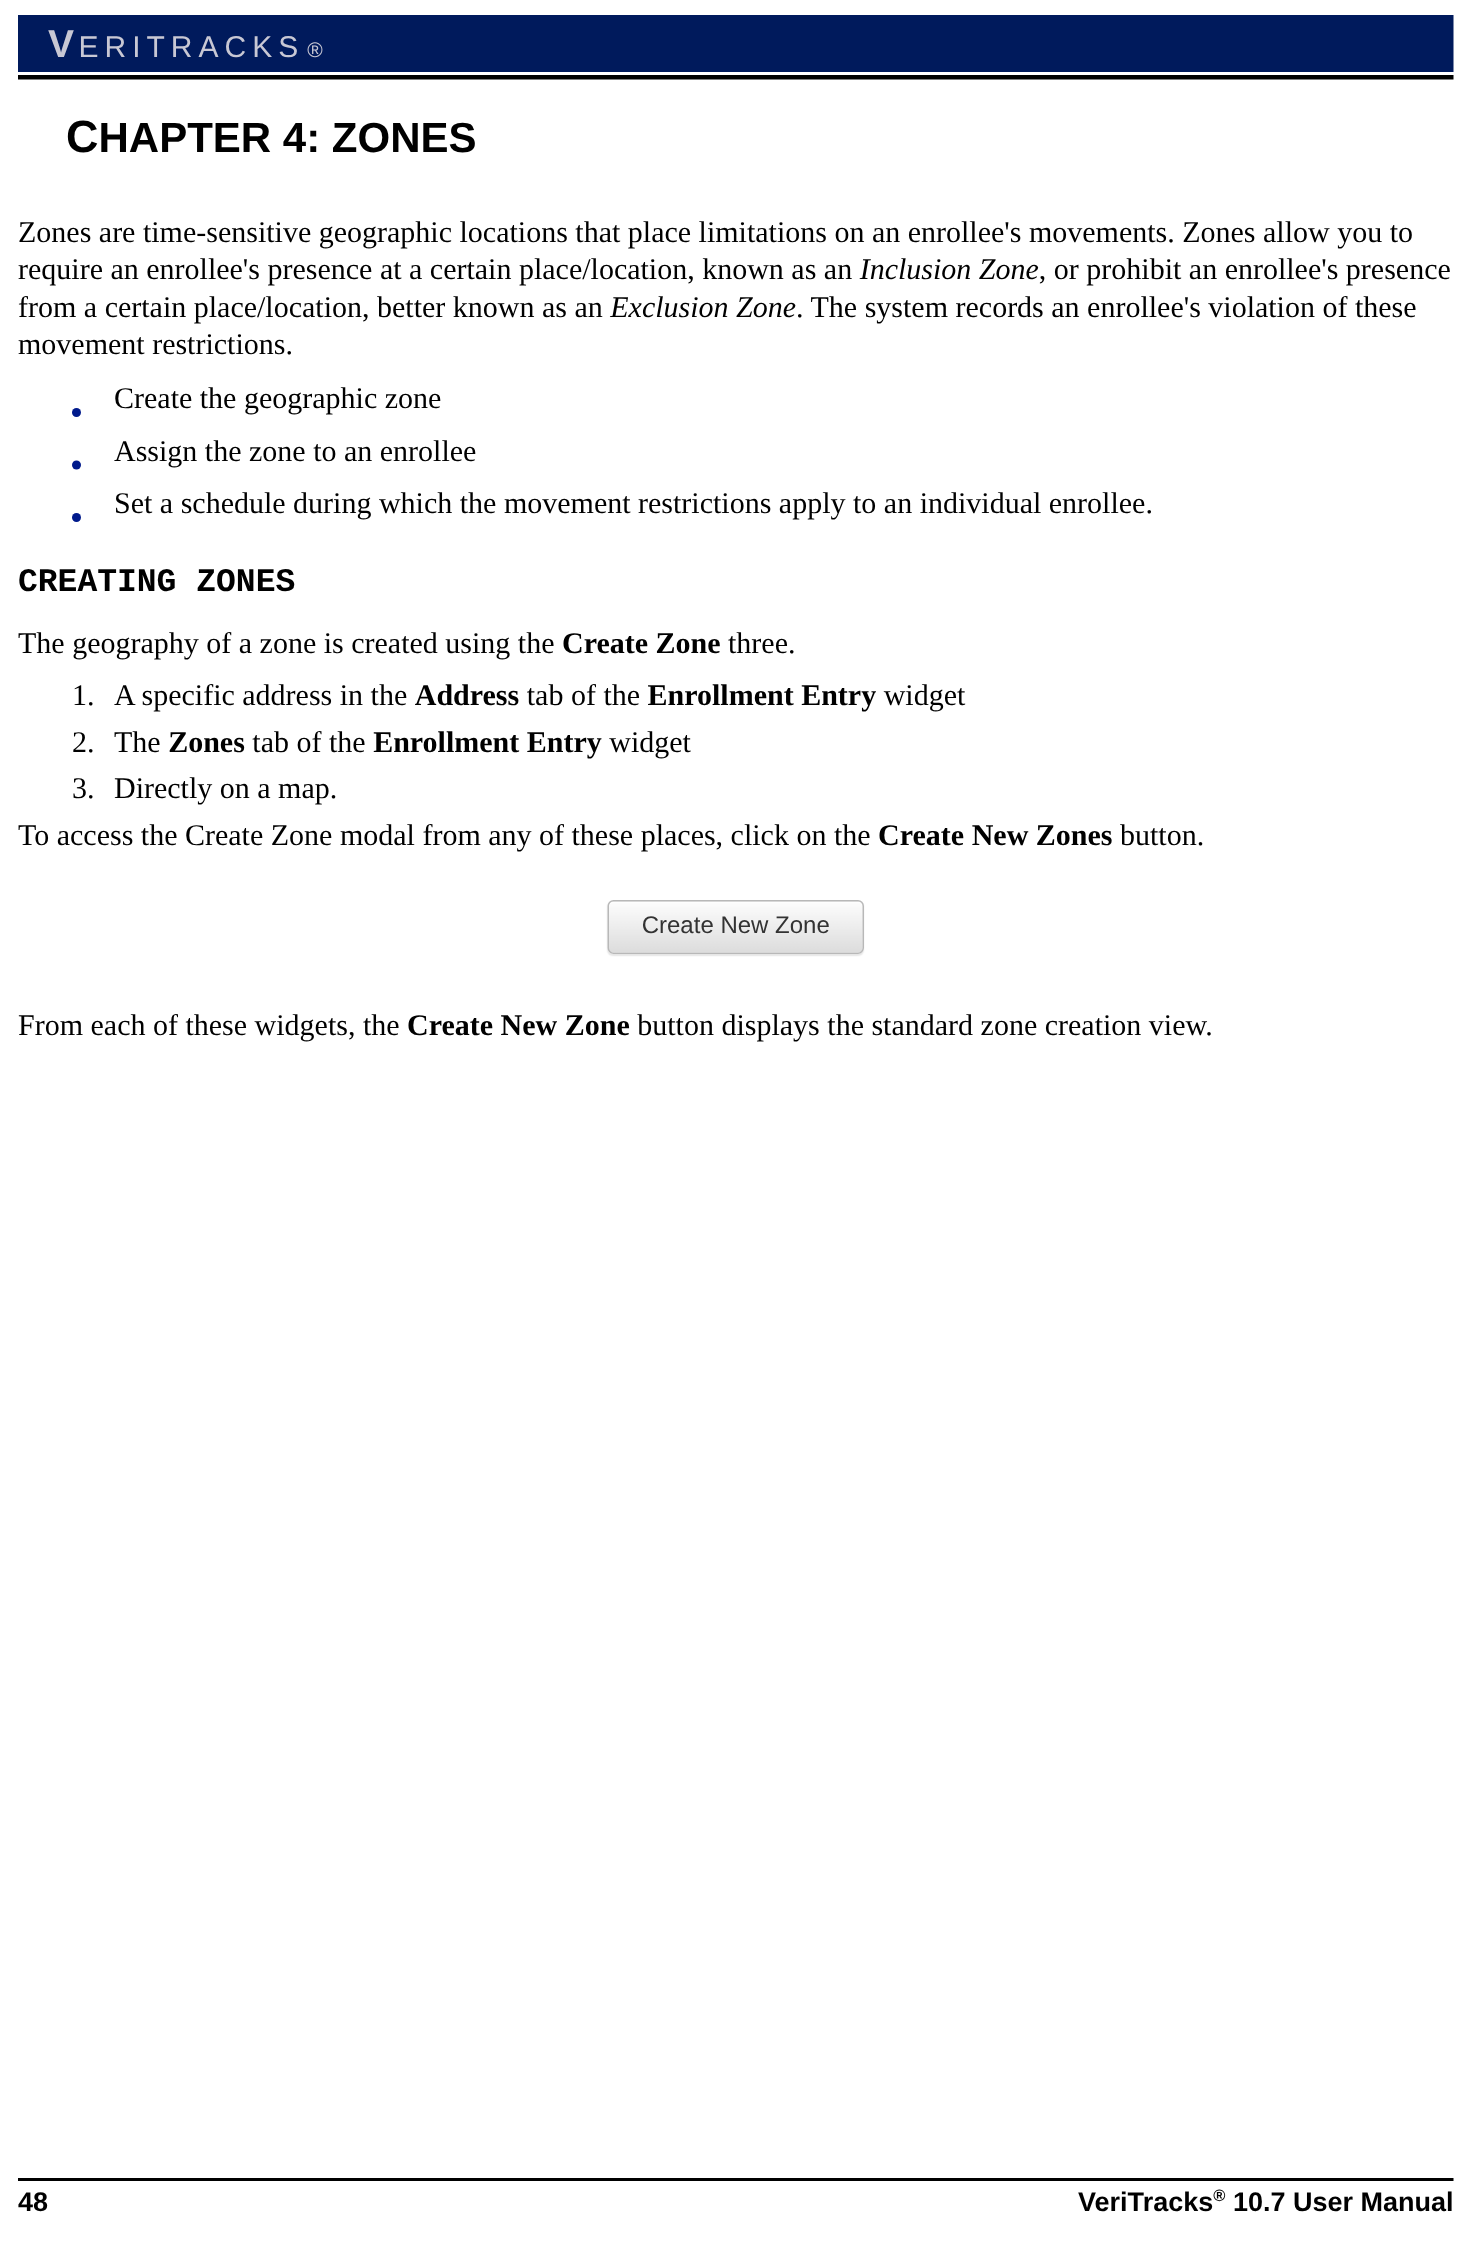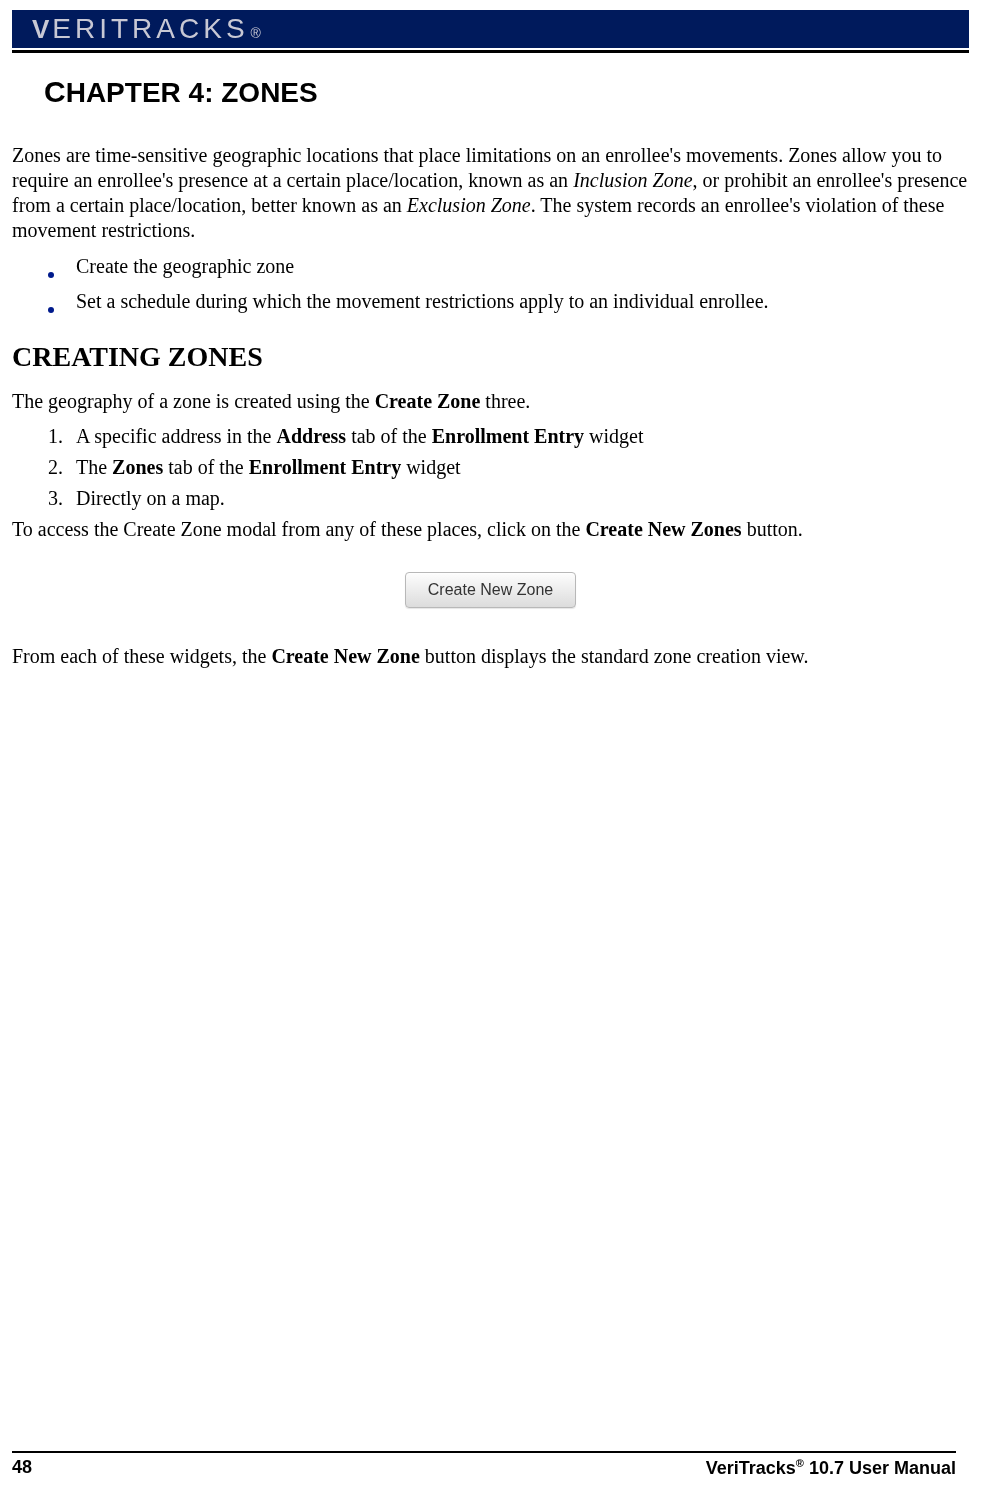--- a/index.html
+++ b/index.html
@@ -30,21 +30,21 @@
       letter-spacing: 3px;
       font-size: 22px;
       display: flex;
       align-items: baseline;
     }
     .header-bar .brand .v {
       font-size: 26px;
       font-weight: bold;
     }
     .header-bar .brand .rest {
-      font-size: 28px;
+      font-size: 20px;
       letter-spacing: 4px;
     }
     .header-bar .brand sup {
       font-size: 14px;
       margin-left: 2px;
     }
     .header-rule {
       border: none;
       border-top: 3px solid #000;
       margin-bottom: 22px;
@@ -52,22 +52,22 @@
     h1 {
       font-family: Arial, Helvetica, sans-serif;
       font-size: 28px;
       font-weight: bold;
       margin-bottom: 34px;
       font-variant: small-caps;
       margin-left: 32px;
     }
     h1 .big { font-size: 30px; }
     h2 {
-      font-family: Liberation Serif, serif;
-      font-size: 28px;
+      font-family: Liberation Mono, monospace;
+      font-size: 22px;
       font-weight: bold;
       margin: 28px 0 16px 0;
       font-variant: small-caps;
     }
     p {
       margin-bottom: 10px;
       line-height: 1.25;
     }
     p.intro { margin-bottom: 12px; }
     em { font-style: italic; }
@@ -121,21 +121,21 @@
       background: linear-gradient(to bottom, #fdfdfd 0%, #ebebeb 55%, #dcdcdc 100%);
       border: 1px solid #b8b8b8;
       border-radius: 4px;
       cursor: pointer;
       box-shadow: 0 1px 1px rgba(0,0,0,0.1), inset 0 1px 0 rgba(255,255,255,0.6);
     }
     .footer {
       position: absolute;
       bottom: 16px;
       left: 12px;
-      right: 25px;
+      right: 12px;
     }
     .footer-rule {
       border: none;
       border-top: 2px solid #000;
       margin-bottom: 4px;
     }
     .footer-row {
       display: flex;
       justify-content: space-between;
       font-family: Arial, Helvetica, sans-serif;
@@ -166,20 +166,24 @@
   </p>
 
 
   <ul class="bullets">
     <li>
         <span class="dot"></span>
         <span>Create the geographic zone</span>
       </li>
     <li>
         <span class="dot"></span>
+        <span>Assign the zone to an enrollee</span>
+      </li>
+    <li>
+        <span class="dot"></span>
         <span>Set a schedule during which the movement restrictions apply to an individual enrollee.</span>
       </li>
   </ul>
 
 
   <h2>
     <span>C</span><span>REATING Z</span><span>ONES</span>
   </h2>
 
   <p>

